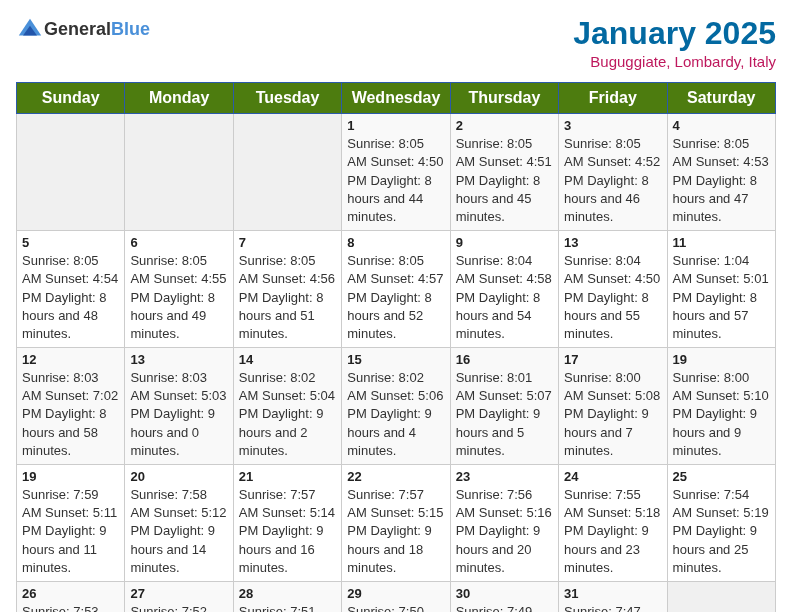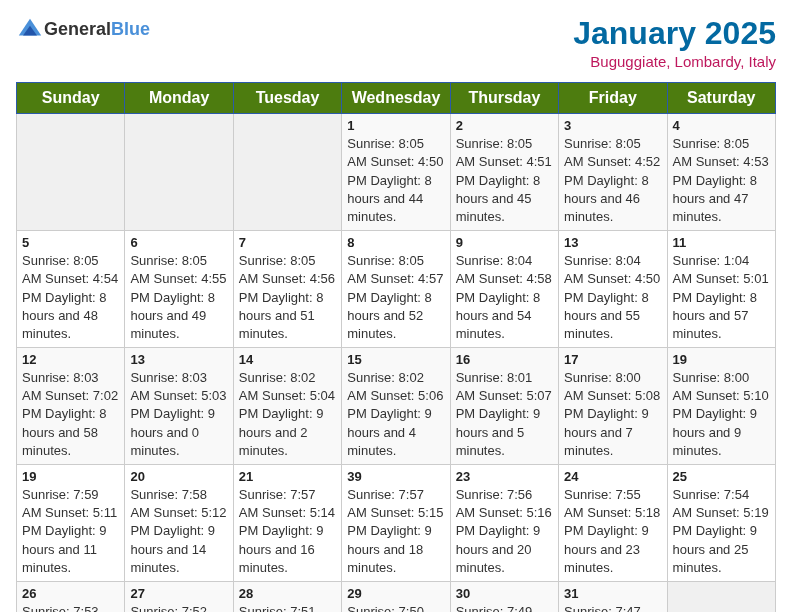--- a/index.html
+++ b/index.html
@@ -279,21 +279,21 @@
 and 14 minutes.</div>
         </td>
         <td>
           <div class="day-num">21</div>
           <div class="day-info">Sunrise: 7:57 AM
 Sunset: 5:14 PM
 Daylight: 9 hours
 and 16 minutes.</div>
         </td>
         <td>
-          <div class="day-num">39</div>
+          <div class="day-num">22</div>
           <div class="day-info">Sunrise: 7:57 AM
 Sunset: 5:15 PM
 Daylight: 9 hours
 and 18 minutes.</div>
         </td>
         <td>
           <div class="day-num">23</div>
           <div class="day-info">Sunrise: 7:56 AM
 Sunset: 5:16 PM
 Daylight: 9 hours

